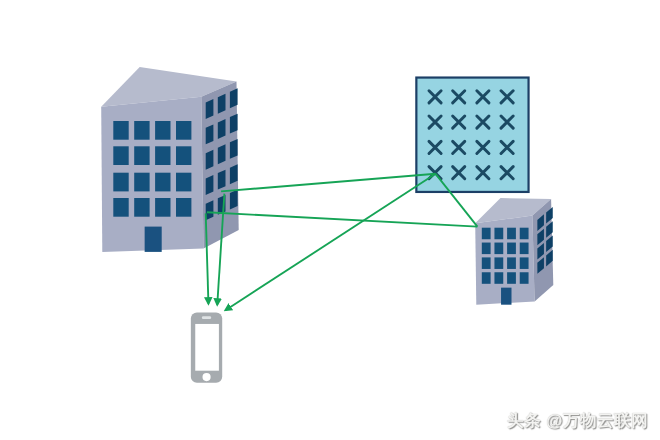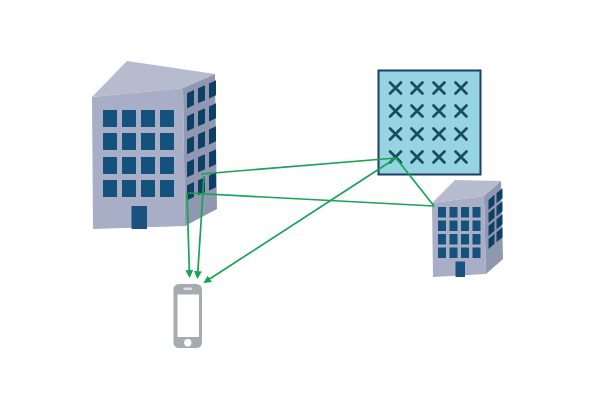--- a/index.html
+++ b/index.html
@@ -143,13 +143,14 @@
     </g>
 
     <g>
       <rect x="173.5" y="284" width="28.5" height="64" rx="5.5" fill="#a6abaf"></rect>
       <rect x="177.5" y="294.5" width="21.5" height="42.5" fill="#ffffff"></rect>
       <rect x="183.5" y="287.5" width="8.5" height="2.6" rx="1.3" fill="#dfe3e5"></rect>
       <circle cx="187.8" cy="342.8" r="3.7" fill="#ffffff"></circle>
     </g>
   </svg>
 
+  <div class="watermark">头条 @万物云联网</div>
 </div>
 
 </body></html>

